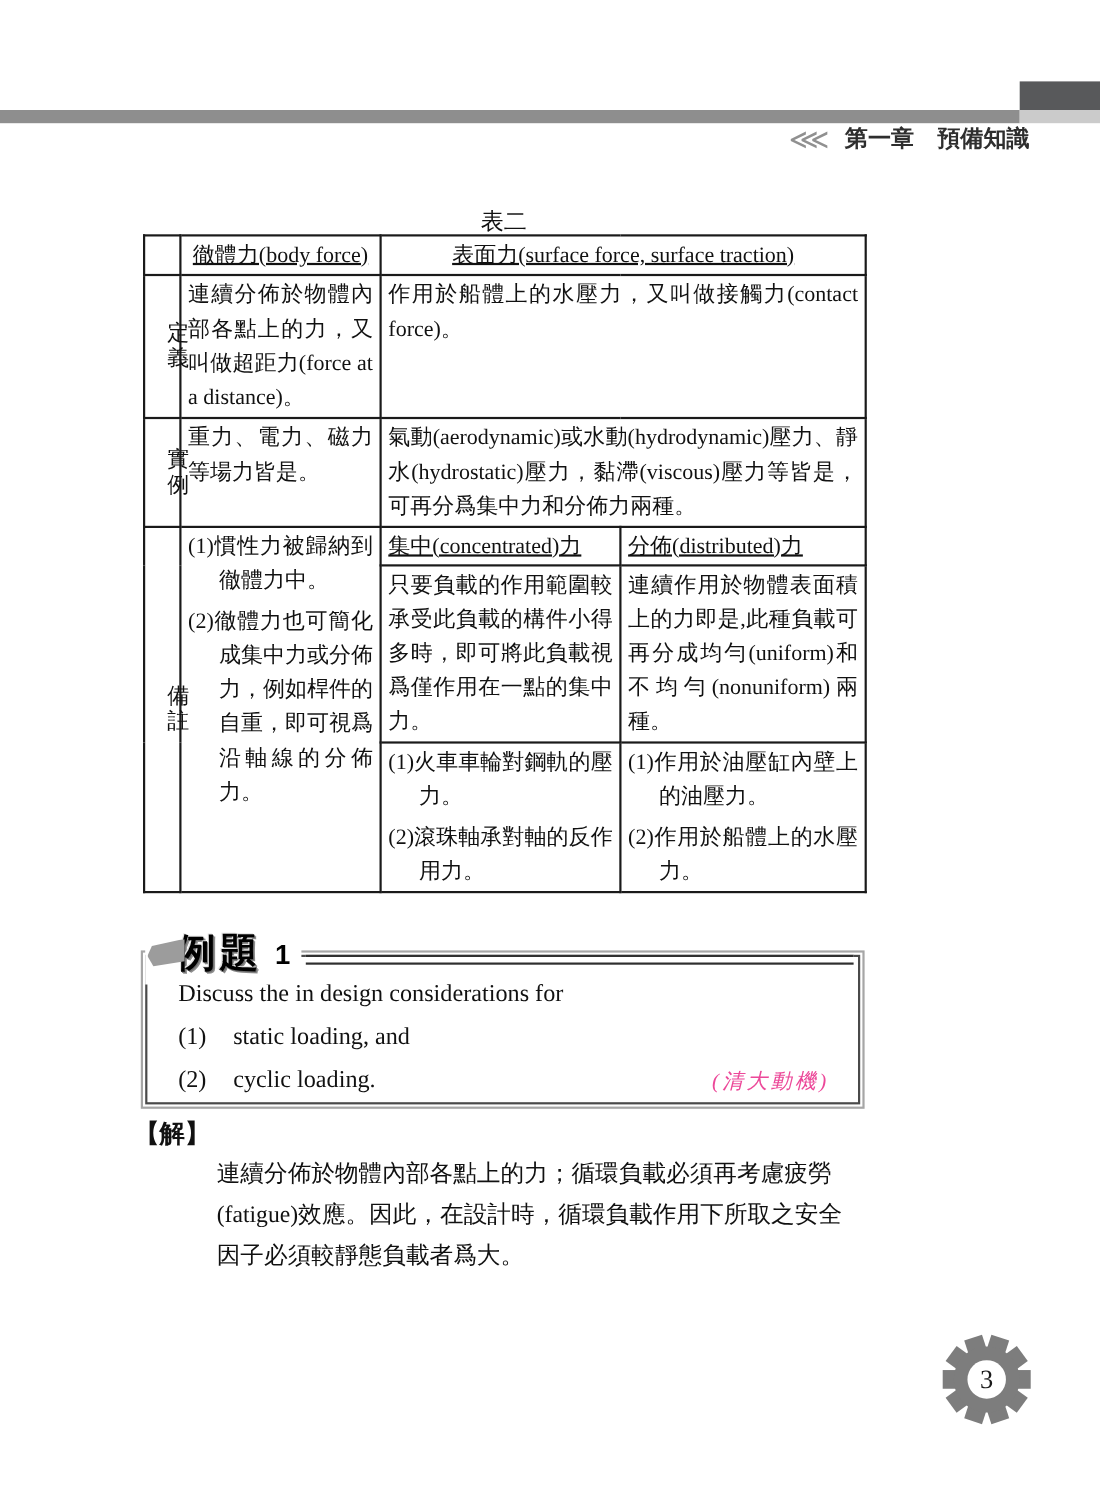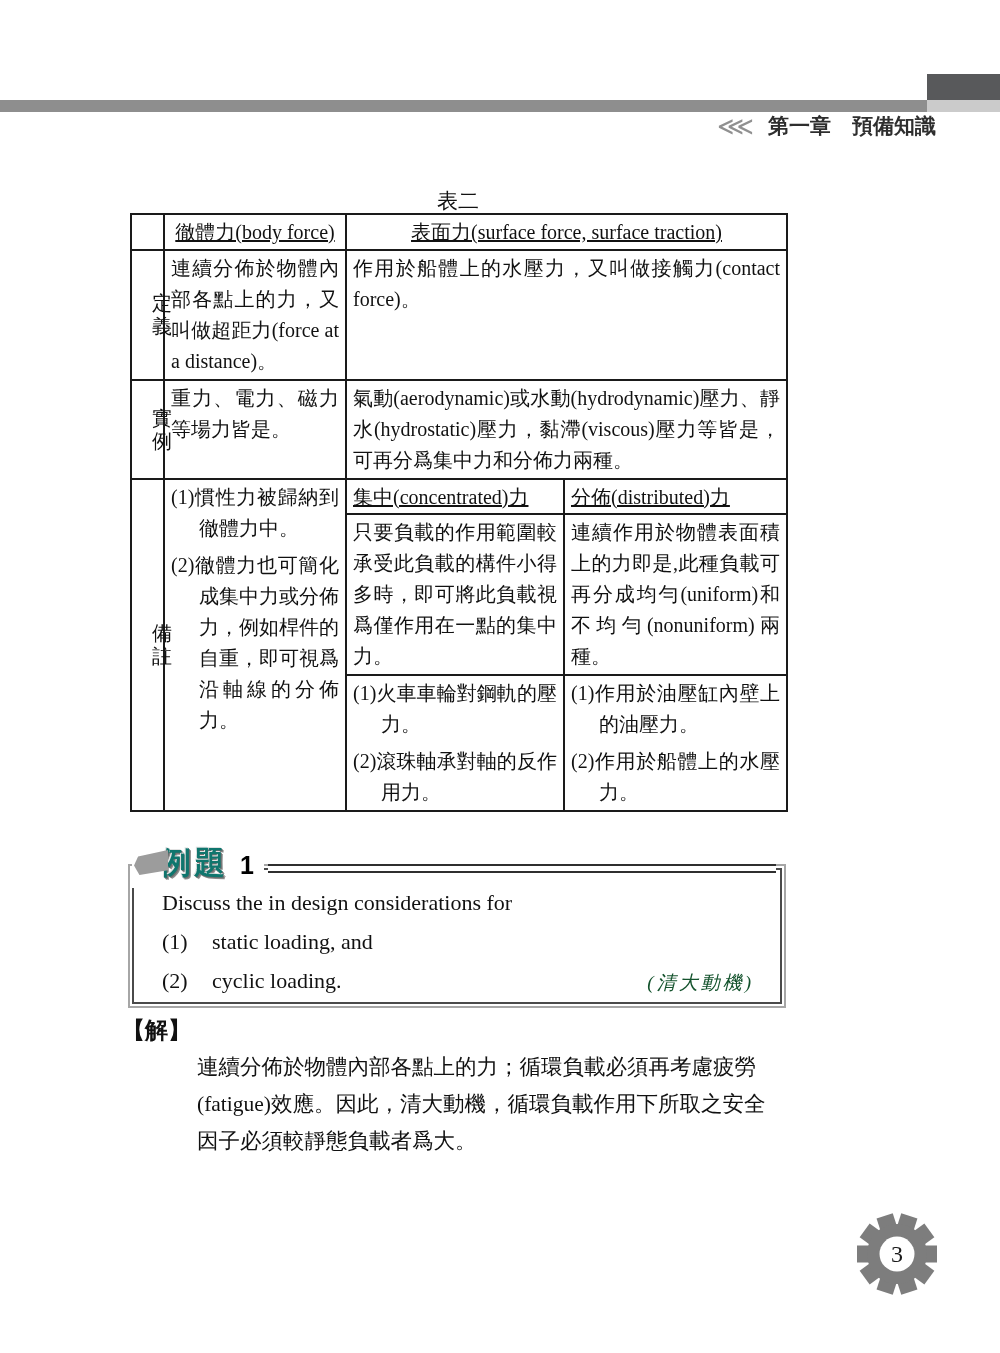--- a/index.html
+++ b/index.html
@@ -40,31 +40,31 @@
     position:absolute; left:132px; top:868px; width:646px; height:132px; background:#ffffff;
     border:2px solid #4a4a4a; outline:2px solid #a6a6a6; outline-offset:2px;
   }
   .badge-row  { position:absolute; top:-28px; left:-2px; right:4px; display:flex; align-items:center; }
   .badge-core { display:flex; align-items:center; background:#ffffff; padding:0 10px 4px 2px; }
   .badge-arrow{
     width:34px; height:26px; background:#9c9c9c; margin-right:-8px;
     clip-path:polygon(0 60%, 12% 25%, 100% 0, 100% 78%, 16% 96%);
   }
   .badge-text {
-    font-family:Liberation Mono, monospace; font-weight:bold; font-size:31px;
-    letter-spacing:3px; color:#0f766e;
+    font-family:Liberation Mono, monospace; font-weight:bold; font-size:36px;
+    letter-spacing:3px; color:#000000;
     text-shadow:-1px -1px 0 #e2e2e2, 1px 1px 0 #6f6f6f, 2px 2px 0 #8f8f8f;
   }
   .badge-num  { font-family:"Liberation Sans","DejaVu Sans",sans-serif; font-weight:bold; font-size:25px; color:#000; margin-left:12px; padding-top:4px; }
   .badge-line { flex:1; height:5px; border-top:2px solid #2f2f2f; border-bottom:2px solid #2f2f2f; background:#ffffff; margin-left:4px; margin-top:7px; }
 
   .ex-prompt { margin:20px 0 0 28px; font-size:22px; }
   .ex-item   { margin:13px 0 0 28px; font-size:22px; position:relative; }
   .ex-item .num { display:inline-block; min-width:34px; margin-right:16px; }
-  .ex-source { position:absolute; right:26px; top:2px; font-size:19px; letter-spacing:3px; font-style:italic; color:#14532d; }
+  .ex-source { position:absolute; right:26px; top:2px; font-size:19px; letter-spacing:3px; font-style:italic; color:#ec4899; }
 
   
   .sol-label { position:absolute; left:122px; top:1015px; font-size:23px; font-weight:bold; }
   .sol-lines { position:absolute; left:197px; top:1049px; font-size:21.5px; line-height:37px; }
 
   
   .gear { position:absolute; left:854px; top:1211px; }
 </style>
 </head>
 <body>
@@ -146,21 +146,21 @@
     </div>
     <div class="ex-item">
       <span class="num">(2)</span><span>cyclic loading.</span>
       <span class="ex-source">(清大動機)</span>
     </div>
   </div>
 
   <div class="sol-label">【解】</div>
   <div class="sol-lines">
     <div>連續分佈於物體內部各點上的力；循環負載必須再考慮疲勞</div>
-    <div>(fatigue)效應。因此，清大動機，循環負載作用下所取之安全</div>
+    <div>(fatigue)效應。因此，在設計時，循環負載作用下所取之安全</div>
     <div>因子必須較靜態負載者爲大。</div>
   </div>
 
   <div class="gear">
     <svg width="86" height="86" viewBox="-43 -43 86 86">
       <g fill="#7d7d7d">
         <rect x="-40" y="-8.5" width="80" height="17"></rect>
         <rect x="-40" y="-8.5" width="80" height="17" transform="rotate(36)"></rect>
         <rect x="-40" y="-8.5" width="80" height="17" transform="rotate(72)"></rect>
         <rect x="-40" y="-8.5" width="80" height="17" transform="rotate(108)"></rect>

